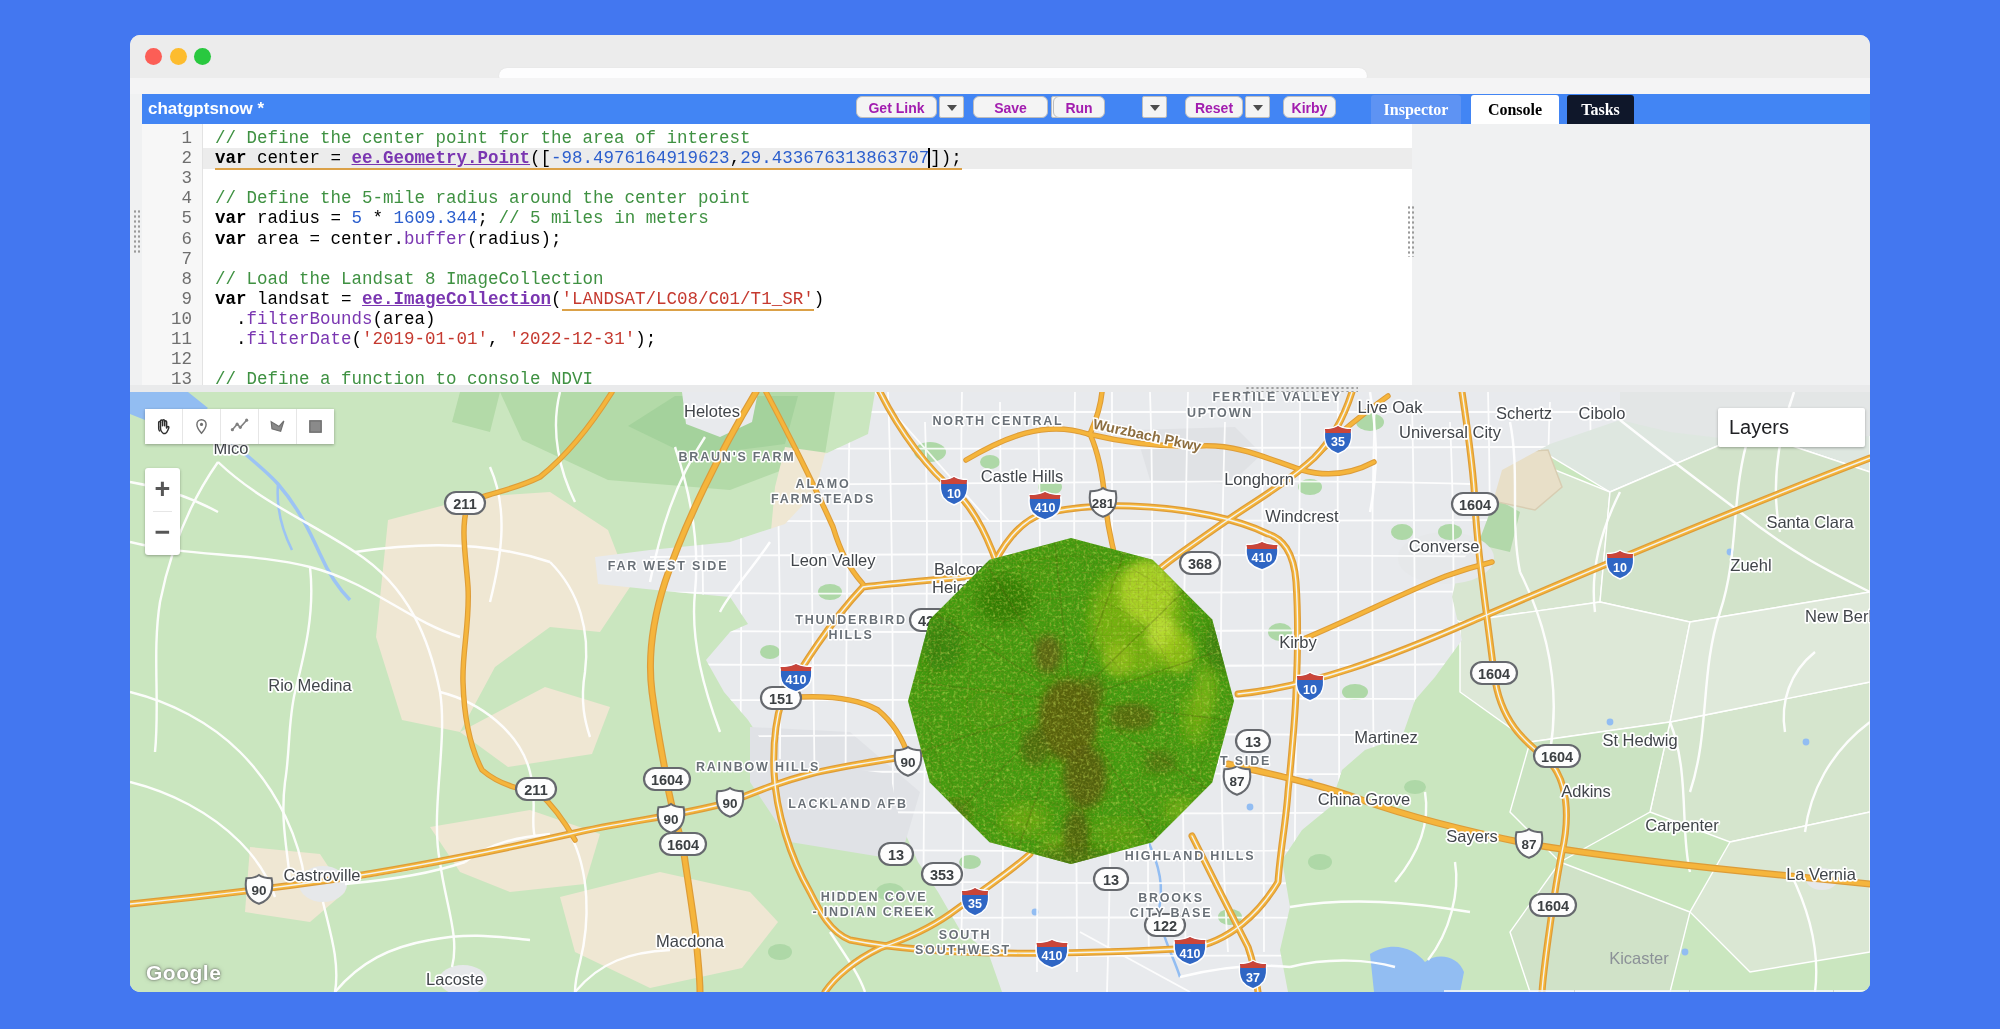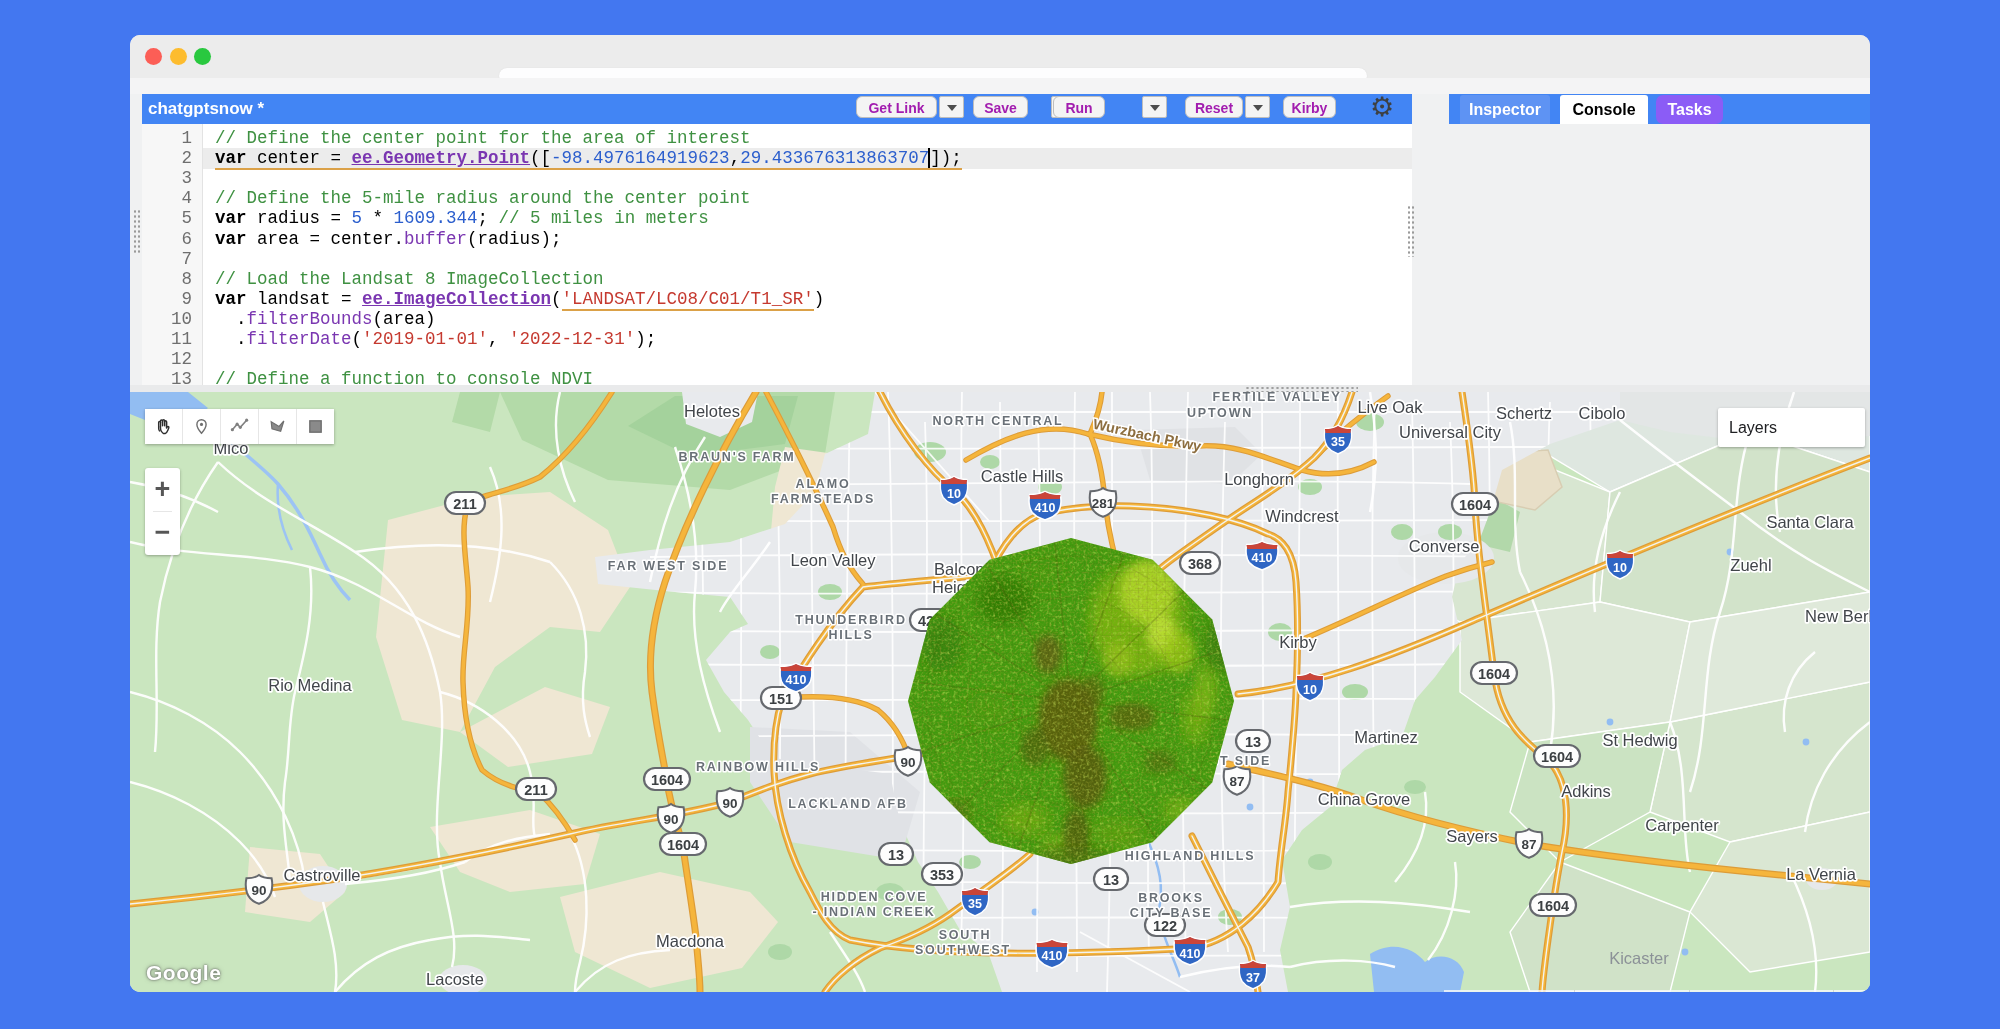--- a/index.html
+++ b/index.html
@@ -8,21 +8,21 @@
 #titlebar{position:absolute;left:0;top:0;width:1740px;height:43px;background:#ececec;}
 .tl{position:absolute;top:13px;width:17px;height:17px;border-radius:50%;}
 #searchbar{position:absolute;left:369px;top:33px;width:868px;height:16px;background:#fdfdfe;border-radius:8px;box-shadow:0 0 1px #d4d4d4;}
 #strip{position:absolute;left:0;top:43px;width:1740px;height:16px;background:#f4f4f5;}
 #toolbar{position:absolute;left:12px;top:59px;width:1270px;height:30px;background:#4285f4;}
 #toolbar .title{position:absolute;left:6px;top:5px;color:#fff;font-weight:bold;font-size:17px;}
 .btn{position:absolute;top:2px;height:22px;background:#f4f4f4;border:1px solid #bdbdbd;border-radius:6px;font-weight:bold;font-size:14px;color:#a21caf;text-align:center;line-height:22px;box-sizing:border-box;}
 .caret{position:absolute;top:2px;width:25px;height:22px;background:#f4f4f4;border:1px solid #bdbdbd;border-radius:2px;box-sizing:border-box;}
 .caret:after{content:"";position:absolute;left:7px;top:8px;border:5px solid transparent;border-top:6px solid #4d4d4d;}
 #gear{position:absolute;left:1228px;top:-3px;font-size:27px;color:#3d4043;}
-#conshead{position:absolute;left:1319px;top:59px;width:526px;height:30px;background:#4285f4;}
+#conshead{position:absolute;left:1230px;top:59px;width:526px;height:30px;background:#4285f4;font-family:Liberation Serif, serif;}
 .tab{position:absolute;top:1px;height:29px;border-radius:3px 3px 0 0;font-weight:bold;font-size:16px;text-align:center;box-sizing:border-box;}
 #codepanel{position:absolute;left:12px;top:89px;width:1270px;height:261px;background:#fff;overflow:hidden;}
 #gutter{position:absolute;left:0;top:0;width:60px;height:261px;background:#f7f7f7;border-right:1px solid #e3e3e3;}
 .ln{position:absolute;width:50px;text-align:right;font-family:"Liberation Mono",monospace;font-size:17.5px;line-height:20.1px;color:#6f6f6f;}
 .cl{position:absolute;left:73px;white-space:pre;font-family:"Liberation Mono",monospace;font-size:17.5px;line-height:20.1px;color:#000;}
 .cm{color:#3f9142;} .kw{font-weight:bold;color:#000;} .pp{color:#7a36b1;font-weight:bold;} .pl{color:#7a36b1;} .nm{color:#2b5ecd;} .st{color:#c5392f;}
 #activeline{position:absolute;left:0px;top:24px;width:1270px;height:21px;background:#ececec;}
 #activegut{position:absolute;left:0;top:24px;width:61px;height:21px;background:#e0e0e0;}
 #conspanel{position:absolute;left:1291px;top:89px;width:449px;height:261px;background:#fff;}
 #splitter{position:absolute;left:0;top:350px;width:1740px;height:7px;background:#e9eaeb;}
@@ -35,33 +35,33 @@
     <div class="tl" style="left:15px;background:#fc5e56;"></div>
     <div class="tl" style="left:40px;background:#fdbc2e;"></div>
     <div class="tl" style="left:64px;background:#29c83f;"></div>
   </div>
   <div id="searchbar"></div>
   <div id="strip"></div>
   <div id="toolbar">
     <span class="title">chatgptsnow *</span>
     <div class="btn" style="left:714px;width:81px;">Get Link</div>
       <div class="caret" style="left:797px;"></div>
-    <div class="btn" style="left:831px;width:55px;">Save</div>
+    <div class="btn" style="left:831px;width:75px;">Save</div>
       <div class="caret" style="left:909px;"></div>
     <div class="btn" style="left:911px;width:52px;">Run</div>
       <div class="caret" style="left:1000px;"></div>
     <div class="btn" style="left:1043px;width:58px;">Reset</div>
       <div class="caret" style="left:1103px;"></div>
     <div class="btn" style="left:1141px;width:53px;">Kirby</div>
     <div id="gear">⚙</div>
   </div>
   <div id="conshead">
     <div class="tab" style="left:11px;width:90px;background:#5e93f3;color:#fff;line-height:29px;">Inspector</div>
     <div class="tab" style="left:111px;width:88px;background:#fff;color:#000;line-height:29px;">Console</div>
-    <div class="tab" style="left:207px;width:67px;background:#8b5cf6;color:#fff;line-height:29px;border-radius:7px;">Tasks</div>
+    <div class="tab" style="left:207px;width:67px;background:#0f172a;color:#fff;line-height:29px;">Tasks</div>
   </div>
   <div id="codepanel">
     <div id="activeline"></div>
       <div id="activegut"></div>
     <div id="gutter"></div>
     <div class="ln" style="top:4px;">1</div>
     <div class="ln" style="top:24.1px;">2</div>
     <div class="ln" style="top:44.2px;">3</div>
     <div class="ln" style="top:64.3px;">4</div>
     <div class="ln" style="top:84.4px;">5</div>
@@ -600,21 +600,21 @@
           <svg width="17" height="17" viewBox="0 0 24 24">
             <rect x="4" y="4" width="16" height="16" fill="#8a8a8a" stroke="#6f6f6f" stroke-width="2"></rect>
           </svg>
         </div>
 </div>
 <div style="position:absolute;left:15px;top:76px;width:35px;height:87px;background:#fff;border-radius:3px;box-shadow:0 1px 3px rgba(0,0,0,.3);">
 <div style="position:absolute;left:0;top:0;width:35px;height:43px;color:#666;font-size:27px;font-weight:bold;color:#565656;text-align:center;line-height:42px;">+</div>
 <div style="position:absolute;left:8px;top:43px;width:19px;height:1px;background:#e6e6e6;"></div>
 <div style="position:absolute;left:0;top:44px;width:35px;height:43px;color:#666;font-size:27px;font-weight:bold;color:#565656;text-align:center;line-height:40px;">−</div>
 </div>
-<div style="position:absolute;left:1588px;top:16px;width:147px;height:39px;background:#fff;border-radius:2px;box-shadow:0 1px 3px rgba(0,0,0,.3);font-size:16px;color:#202124;line-height:39px;padding-left:11px;box-sizing:border-box;">Layers</div>
+<div style="position:absolute;left:1588px;top:16px;width:147px;height:39px;background:#fff;border-radius:2px;box-shadow:0 1px 3px rgba(0,0,0,.3);font-size:20px;color:#202124;line-height:39px;padding-left:11px;box-sizing:border-box;">Layers</div>
 <div style="position:absolute;left:16px;top:569px;font-size:21px;font-weight:bold;letter-spacing:.5px;color:#fff;text-shadow:0 0 2px rgba(80,80,80,.9),0 0 4px rgba(90,90,90,.55);">Google</div>
 <div style="position:absolute;left:1314px;top:598px;height:15px;display:flex;font-size:13px;color:#111;white-space:nowrap;">
 <div style="background:rgba(248,249,250,.78);padding:0 9px;line-height:15px;">Keyboard shortcuts</div>
 <div style="background:rgba(248,249,250,.78);padding:0 9px;line-height:15px;border-left:1px solid rgba(0,0,0,.12);">Map data ©2023</div>
 <div style="background:rgba(248,249,250,.78);padding:0 8px;line-height:15px;border-left:1px solid rgba(0,0,0,.12);">5 km <svg width="95" height="10" viewBox="0 0 95 10" style="vertical-align:-1px;">
             <path d="M1,1 L1,8 L94,8 L94,1" fill="none" stroke="#333" stroke-width="2"></path>
           </svg></div>
 <div style="background:rgba(248,249,250,.78);padding:0 8px;line-height:15px;border-left:1px solid rgba(0,0,0,.12);font-family:Liberation Mono, monospace;">Te</div>
 </div>
 </div>

